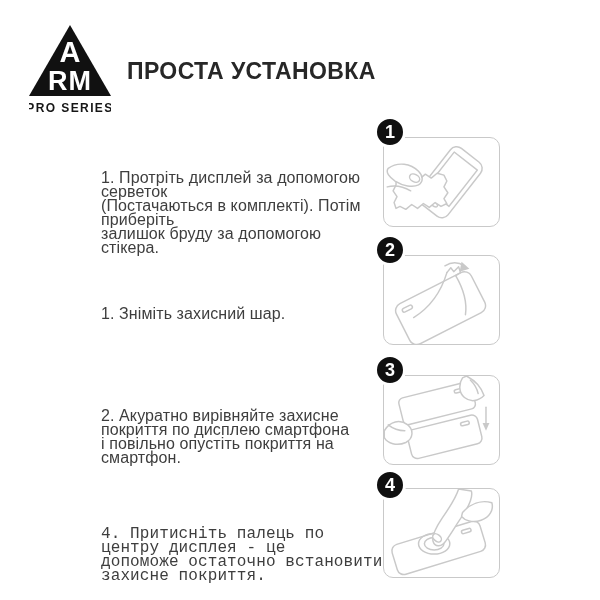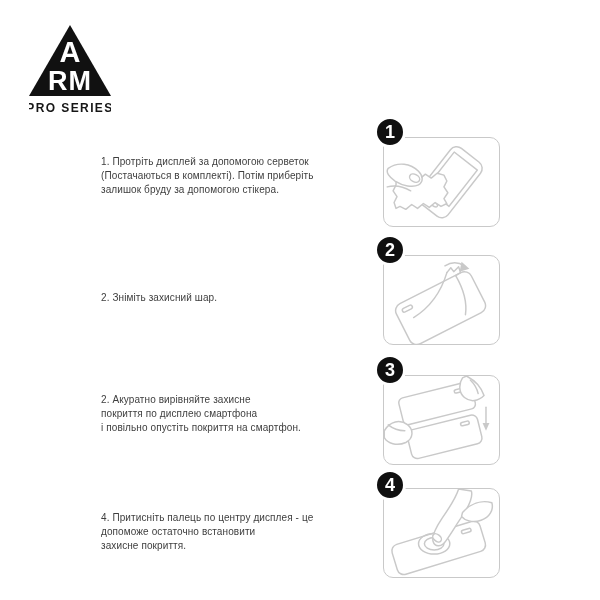--- a/index.html
+++ b/index.html
@@ -19,27 +19,27 @@
   
   .title {
     position:absolute; left:127px; top:58px;
     font-size:23px; font-weight:bold; color:#272727; letter-spacing:0.4px;
     white-space:nowrap;
   }
 
   
   .step-text {
     position:absolute; left:101px; width:282px;
-    font-size:10px; line-height:14px; color:#3e3e3e;
-    white-space:pre-line; letter-spacing:0.1px;
+    font-size:16px; line-height:14px; color:#3e3e3e;
+    white-space:pre-line; letter-spacing:0.1px;margin-top:16px;
   }
   .t1 { top:155px; }
   .t2 { top:291px; }
   .t3 { top:393px; }
-  .t4 { top:511px; }
+  .t4 { top:511px;font-family:Liberation Mono, monospace; }
 
   
   .illus {
     position:absolute; left:383px; width:117px; height:90px;
     border:1.5px solid #c9c9c9; border-radius:10px; background:#ffffff;
   }
   .b1 { top:137px; } .b2 { top:255px; } .b3 { top:375px; } .b4 { top:488px; }
   .illus svg { width:100%; height:100%; display:block; }
 
   
@@ -61,20 +61,21 @@
 
   <div class="logo">
     <svg viewBox="0 0 82 90">
       <polygon points="41,0 82,71 0,71" fill="#111111"></polygon>
       <text class="logo-a" x="41" y="37">A</text>
       <text class="logo-rm" x="41" y="65">RM</text>
       <text class="logo-sub" x="41" y="87">PRO SERIES</text>
     </svg>
   </div>
 
+  <div class="title">ПРОСТА УСТАНОВКА</div>
 
   <div>
     <div class="step-text t1">1. Протріть дисплей за допомогою серветок
 (Постачаються в комплекті). Потім приберіть
 залишок бруду за допомогою стікера.</div>
     <div class="badge n1">1</div>
     <div class="illus b1">
       <svg viewBox="0 0 117 90">
         <g class="lineart">
           <g transform="rotate(38 66 45)">
@@ -85,21 +86,21 @@
           <path fill="#ffffff" d="M12,44 L18,39 L24,43 L30,38 L36,42 L42,37 L48,41 L54,36 L61,38 L64,44 L61,50 L65,56 L61,62 L64,67 L58,70 L52,66 L46,71 L40,67 L34,72 L28,68 L22,73 L16,70 L12,72 L10,66 L13,60 L9,54 L12,48 Z"></path>
           <path fill="#ffffff" d="M4,31 C14,24 27,26 35,34 C40,39 40,45 35,48 C29,51 19,49 11,44 C5,40 1,35 4,31 Z"></path>
           <ellipse fill="#ffffff" cx="31" cy="41" rx="5.5" ry="3.8" transform="rotate(28 31 41)"></ellipse>
           <path d="M3,50 C11,48 20,50 27,54"></path>
         </g>
       </svg>
     </div>
   </div>
 
   <div>
-    <div class="step-text t2">2. Зніміть захисний шар.</div>
+    <div class="step-text t2">1. Зніміть захисний шар.</div>
     <div class="badge n2">2</div>
     <div class="illus b2">
       <svg viewBox="0 0 117 90">
         <g class="lineart">
           <g transform="rotate(-27 58 52)">
             <rect x="14" y="30" width="86" height="46" rx="8"></rect>
             <rect x="21" y="36" width="11" height="4" rx="2"></rect>
           </g>
           <path d="M30,63 C46,53 58,37 64,17"></path>
           <path d="M64,17 l4,-5 l3,4 l5,-5 l2,6 l-5,3"></path>

